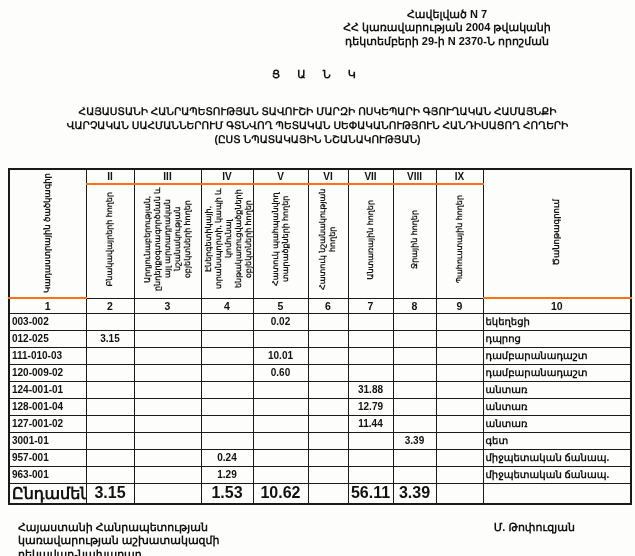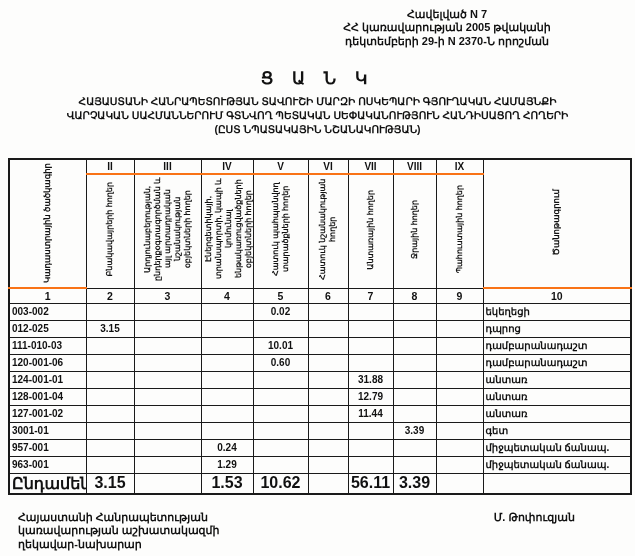--- a/index.html
+++ b/index.html
@@ -23,21 +23,21 @@
     font-size: 11px;
     font-weight: bold;
     line-height: 1.22;
   }
   
   .title-block {
     margin-top: 20px;
     text-align: center;
     font-weight: bold;
   }
-  .title-heading { font-size: 17px; letter-spacing: 7px; margin-bottom: 6px; }
+  .title-heading { font-size: 11px; letter-spacing: 7px; margin-bottom: 24px; }
   .title-line { font-size: 10.5px; line-height: 1.3; }
   
   table.land {
     margin: 22px 6px 0 8px;
     border-collapse: collapse;
     table-layout: fixed;
     width: 622px;
     border: 2px solid #1a1a1a;
   }
   table.land th, table.land td {
@@ -82,21 +82,21 @@
   .footer-left { font-size: 11px; font-weight: bold; line-height: 1.25; }
   .signature { font-size: 11px; font-weight: bold; padding-bottom: 1px; }
 </style>
 </head>
 <body>
 
 <div class="page">
 
   <div class="annex">
     <div>Հավելված N 7</div>
-    <div>ՀՀ կառավարության 2005 թվականի</div>
+    <div>ՀՀ կառավարության 2004 թվականի</div>
     <div>դեկտեմբերի 29-ի N 2370-Ն որոշման</div>
   </div>
 
   <div class="title-block">
     <div class="title-heading">Ց Ա Ն Կ</div>
     <div class="title-line">ՀԱՅԱՍՏԱՆԻ ՀԱՆՐԱՊԵՏՈՒԹՅԱՆ ՏԱՎՈՒՇԻ ՄԱՐԶԻ ՈՍԿԵՊԱՐԻ ԳՅՈՒՂԱԿԱՆ ՀԱՄԱՅՆՔԻ</div>
     <div class="title-line">ՎԱՐՉԱԿԱՆ ՍԱՀՄԱՆՆԵՐՈՒՄ ԳՏՆՎՈՂ ՊԵՏԱԿԱՆ ՍԵՓԱԿԱՆՈՒԹՅՈՒՆ ՀԱՆԴԻՍԱՑՈՂ ՀՈՂԵՐԻ</div>
     <div class="title-line">(ԸՍՏ ՆՊԱՏԱԿԱՅԻՆ ՆՇԱՆԱԿՈՒԹՅԱՆ)</div>
   </div>
 
@@ -199,21 +199,21 @@
         <td class="num"></td>
         <td class="num"></td>
         <td class="num">10.01</td>
         <td class="num"></td>
         <td class="num"></td>
         <td class="num"></td>
         <td class="num"></td>
         <td class="note">դամբարանադաշտ</td>
       </tr>
       <tr class="data-row">
-        <td class="code">120-001-06</td>
+        <td class="code">120-009-02</td>
         <td class="num"></td>
         <td class="num"></td>
         <td class="num"></td>
         <td class="num">0.60</td>
         <td class="num"></td>
         <td class="num"></td>
         <td class="num"></td>
         <td class="num"></td>
         <td class="note">դամբարանադաշտ</td>
       </tr>

